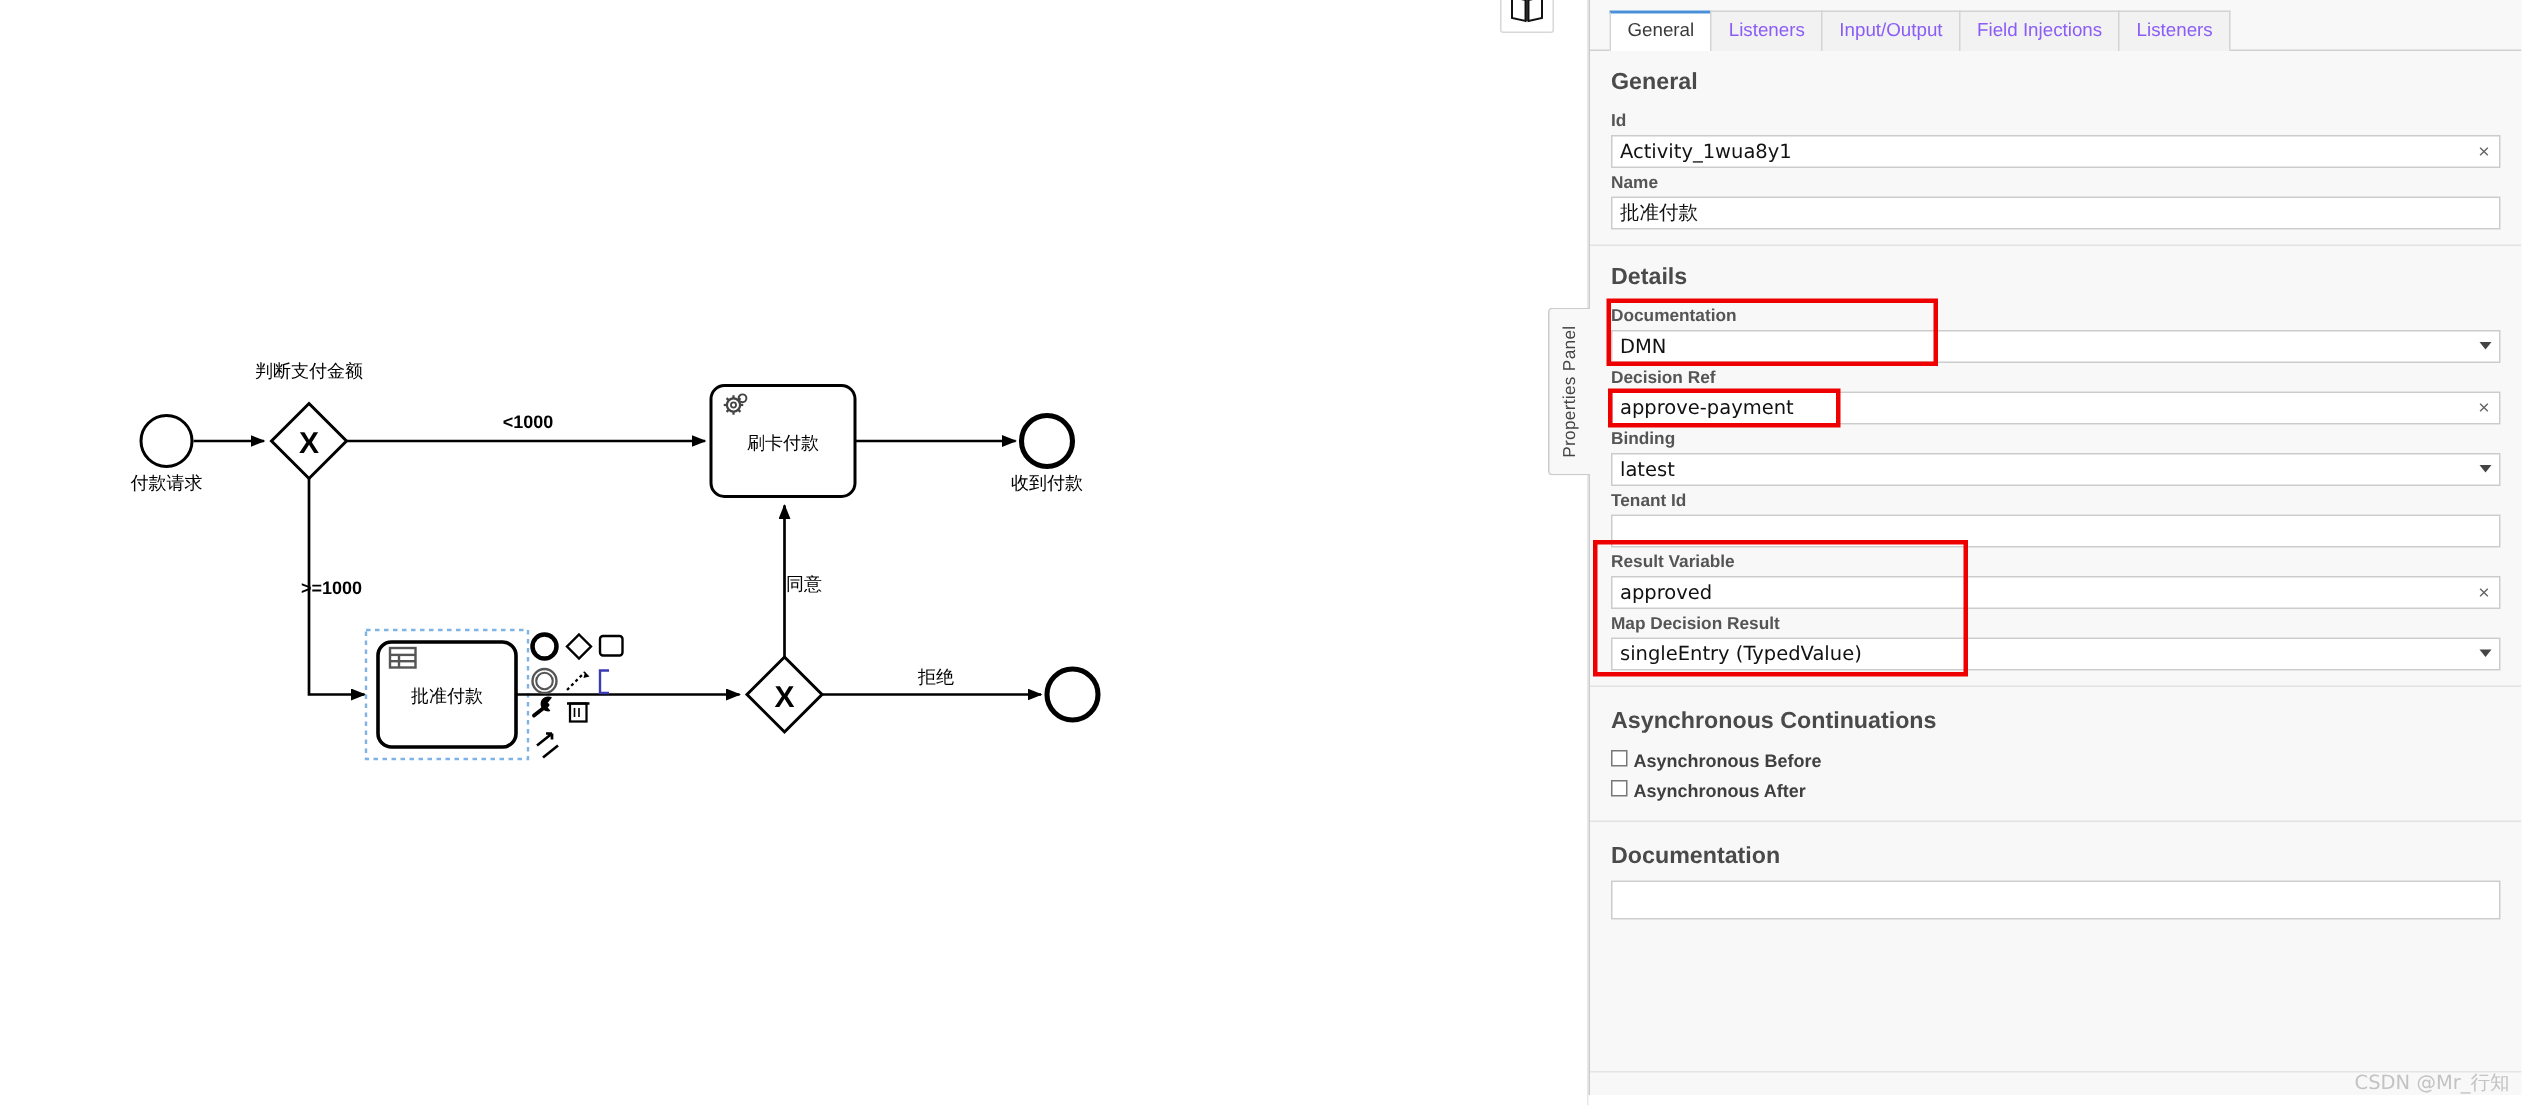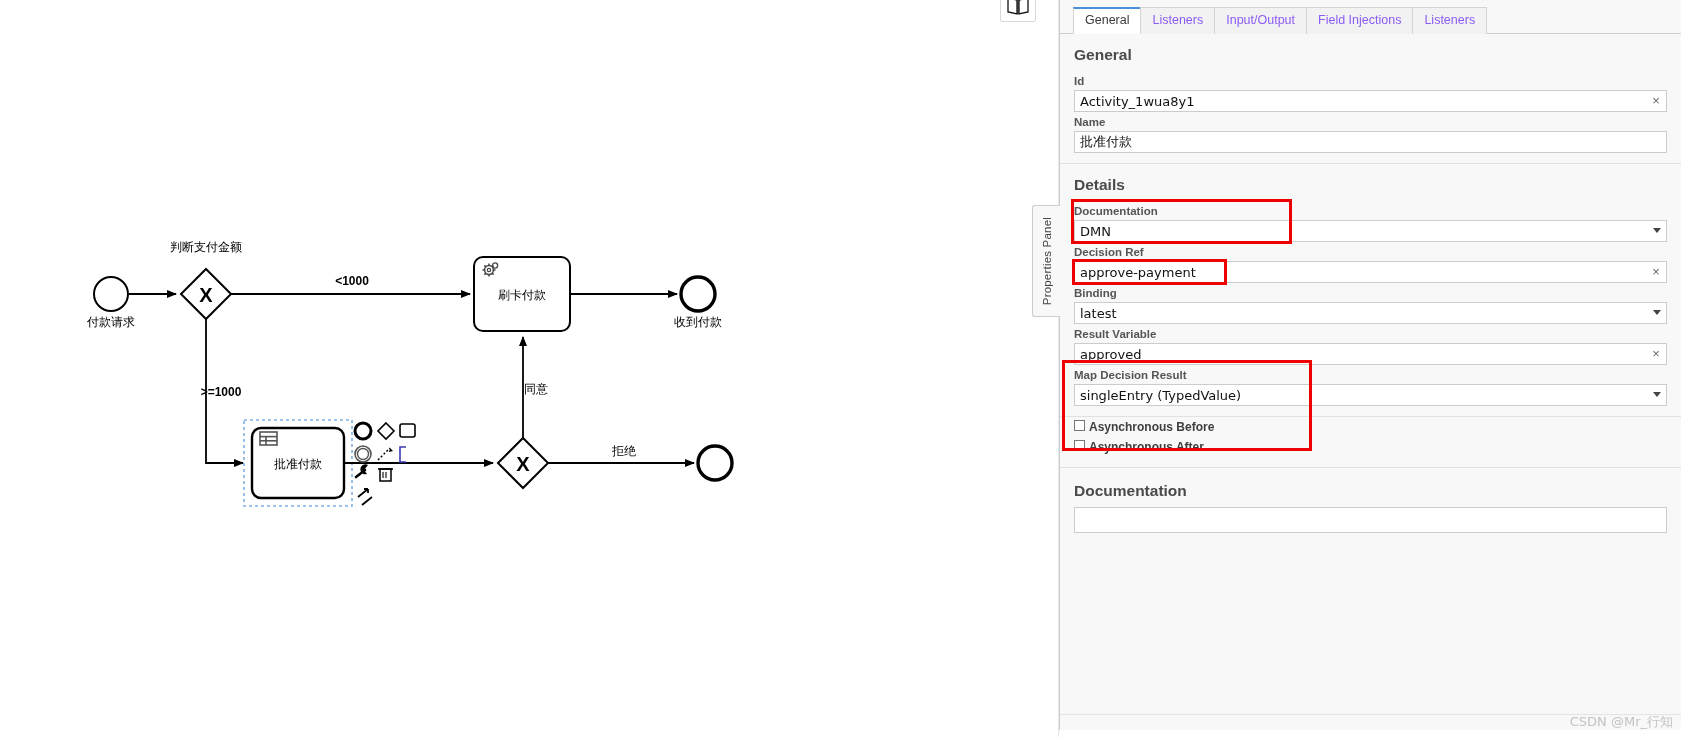--- a/index.html
+++ b/index.html
@@ -435,20 +435,26 @@
       <div class="field">
         <div class="field-label">Binding</div>
         <div class="ctrl-wrap">
           <select class="ctrl">
             <option>latest</option>
           </select>
           <span class="sel-arrow"></span>
         </div>
       </div>
 
+      <div class="field">
+        <div class="field-label">Tenant Id</div>
+        <div class="ctrl-wrap">
+          <input class="ctrl" type="text" value="" style="">
+        </div>
+      </div>
 
       <div class="field">
         <div class="field-label">Result Variable</div>
         <div class="ctrl-wrap">
           <input class="ctrl" type="text" value="approved" style="">
           <span class="clear-x">×</span>
         </div>
       </div>
 
       <div class="field">
@@ -456,20 +462,21 @@
         <div class="ctrl-wrap">
           <select class="ctrl">
             <option>singleEntry (TypedValue)</option>
           </select>
           <span class="sel-arrow"></span>
         </div>
       </div>
 
       <div class="divider"></div>
 
+      <div class="group-title sub">Asynchronous Continuations</div>
 
       <div class="check-row">
         <span class="check-box"></span>
         <span class="check-label">Asynchronous Before</span>
       </div>
       <div class="check-row">
         <span class="check-box"></span>
         <span class="check-label">Asynchronous After</span>
       </div>
 

